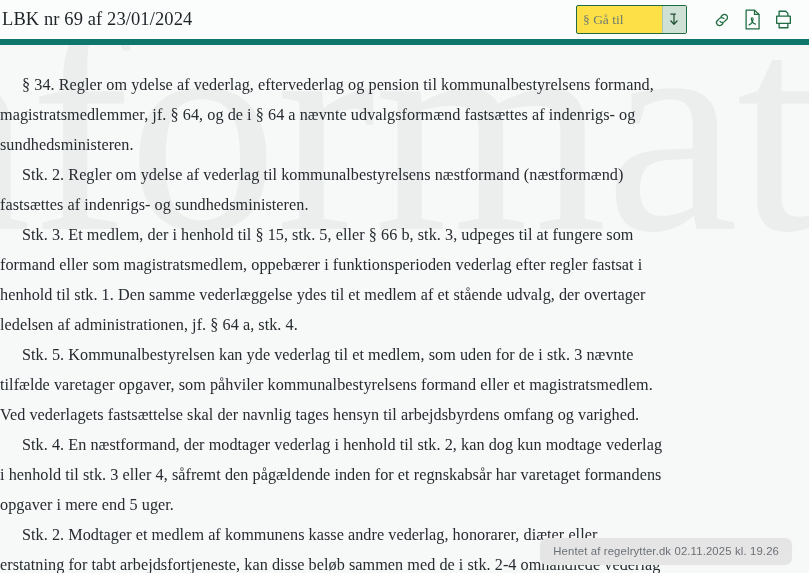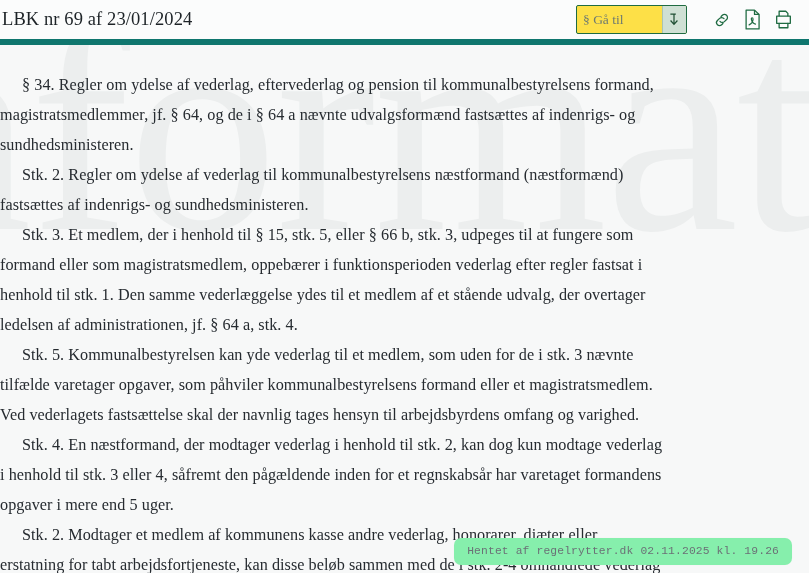--- a/index.html
+++ b/index.html
@@ -147,24 +147,24 @@
     letter-spacing: 0.05px;
   }
   .para .lead {
   }
 
   
   .fetch-badge {
     position: absolute;
     right: 17px;
     bottom: 8px;
-    background: #86efac;
+    background: #e5e5e5;
     border-radius: 7px;
     padding: 7px 13px 8px 13px;
-    font-family: Liberation Mono, monospace;
+    font-family: Liberation Sans, sans-serif;
     font-size: 11.3px;
     color: #6b7076;
     letter-spacing: 0.15px;
     white-space: nowrap;
     z-index: 6;
     box-shadow: 0 0 0 0.5px rgba(0,0,0,0.015);
   }
 </style>
 </head>
 <body>

